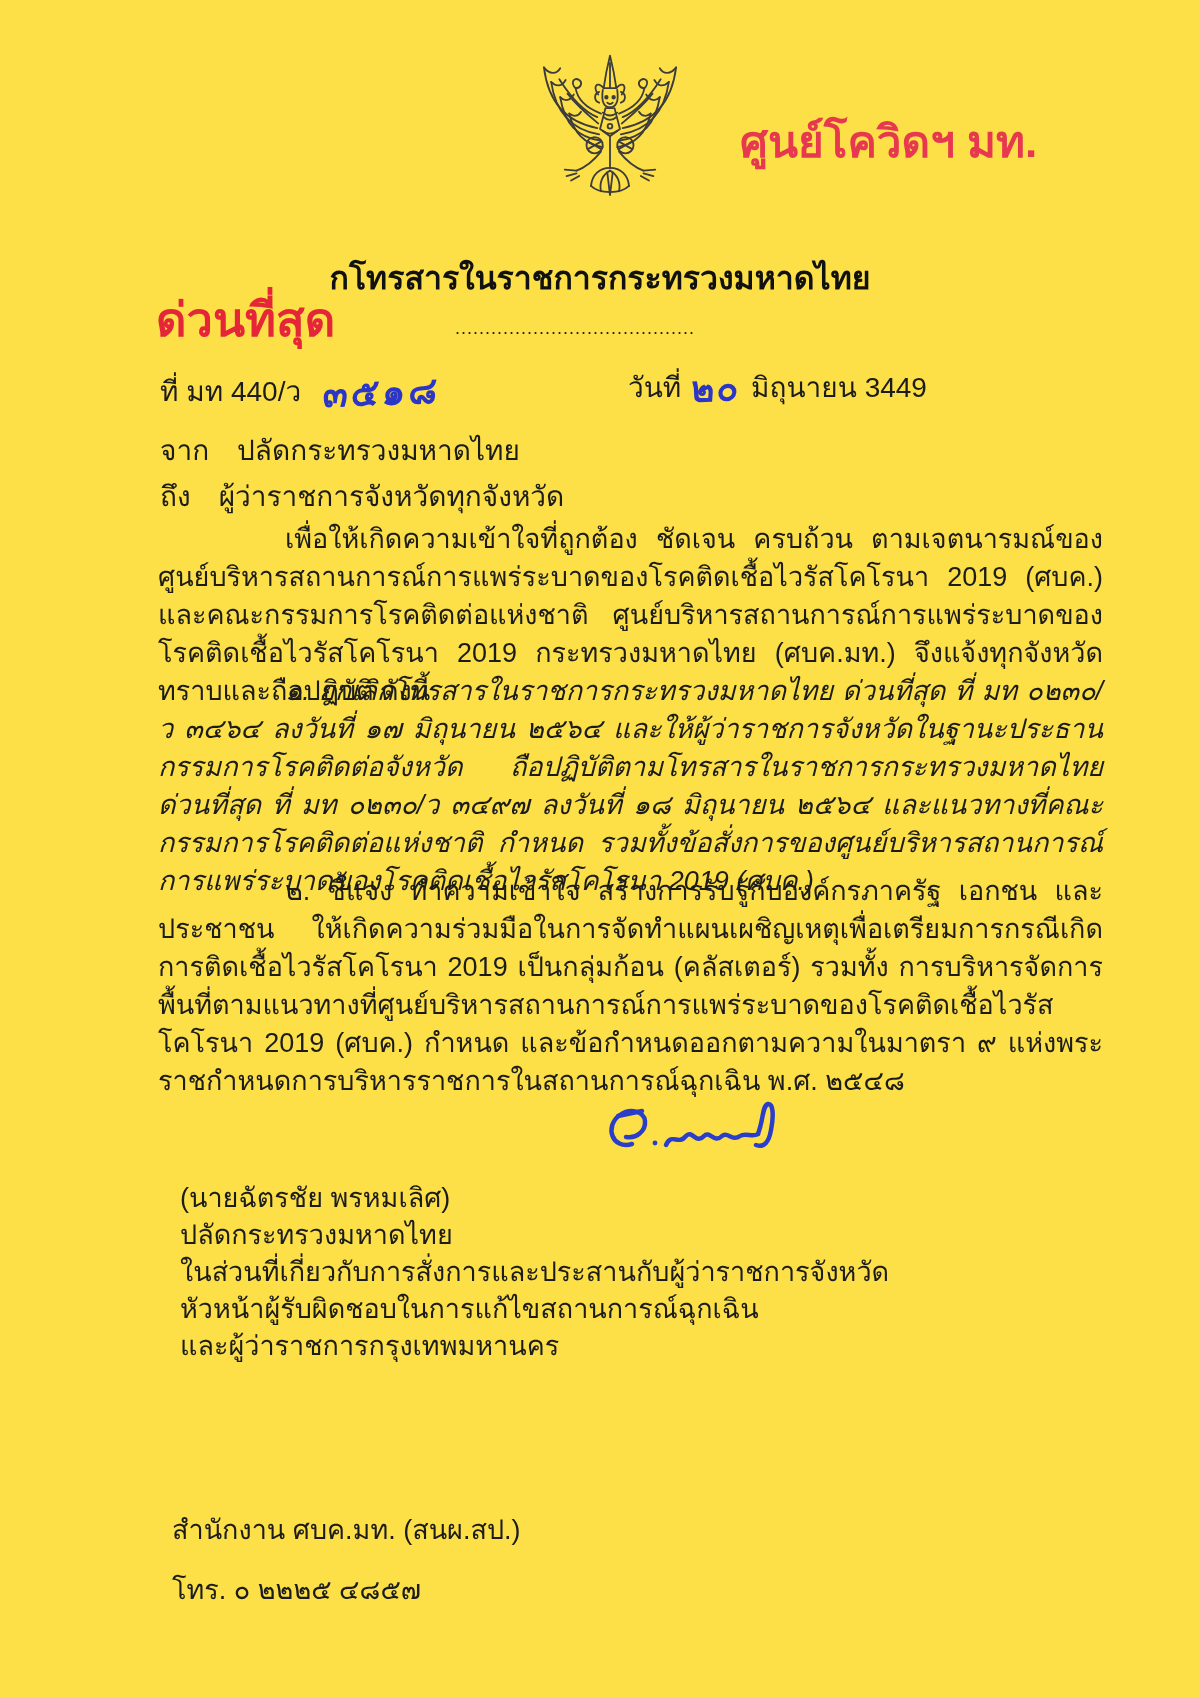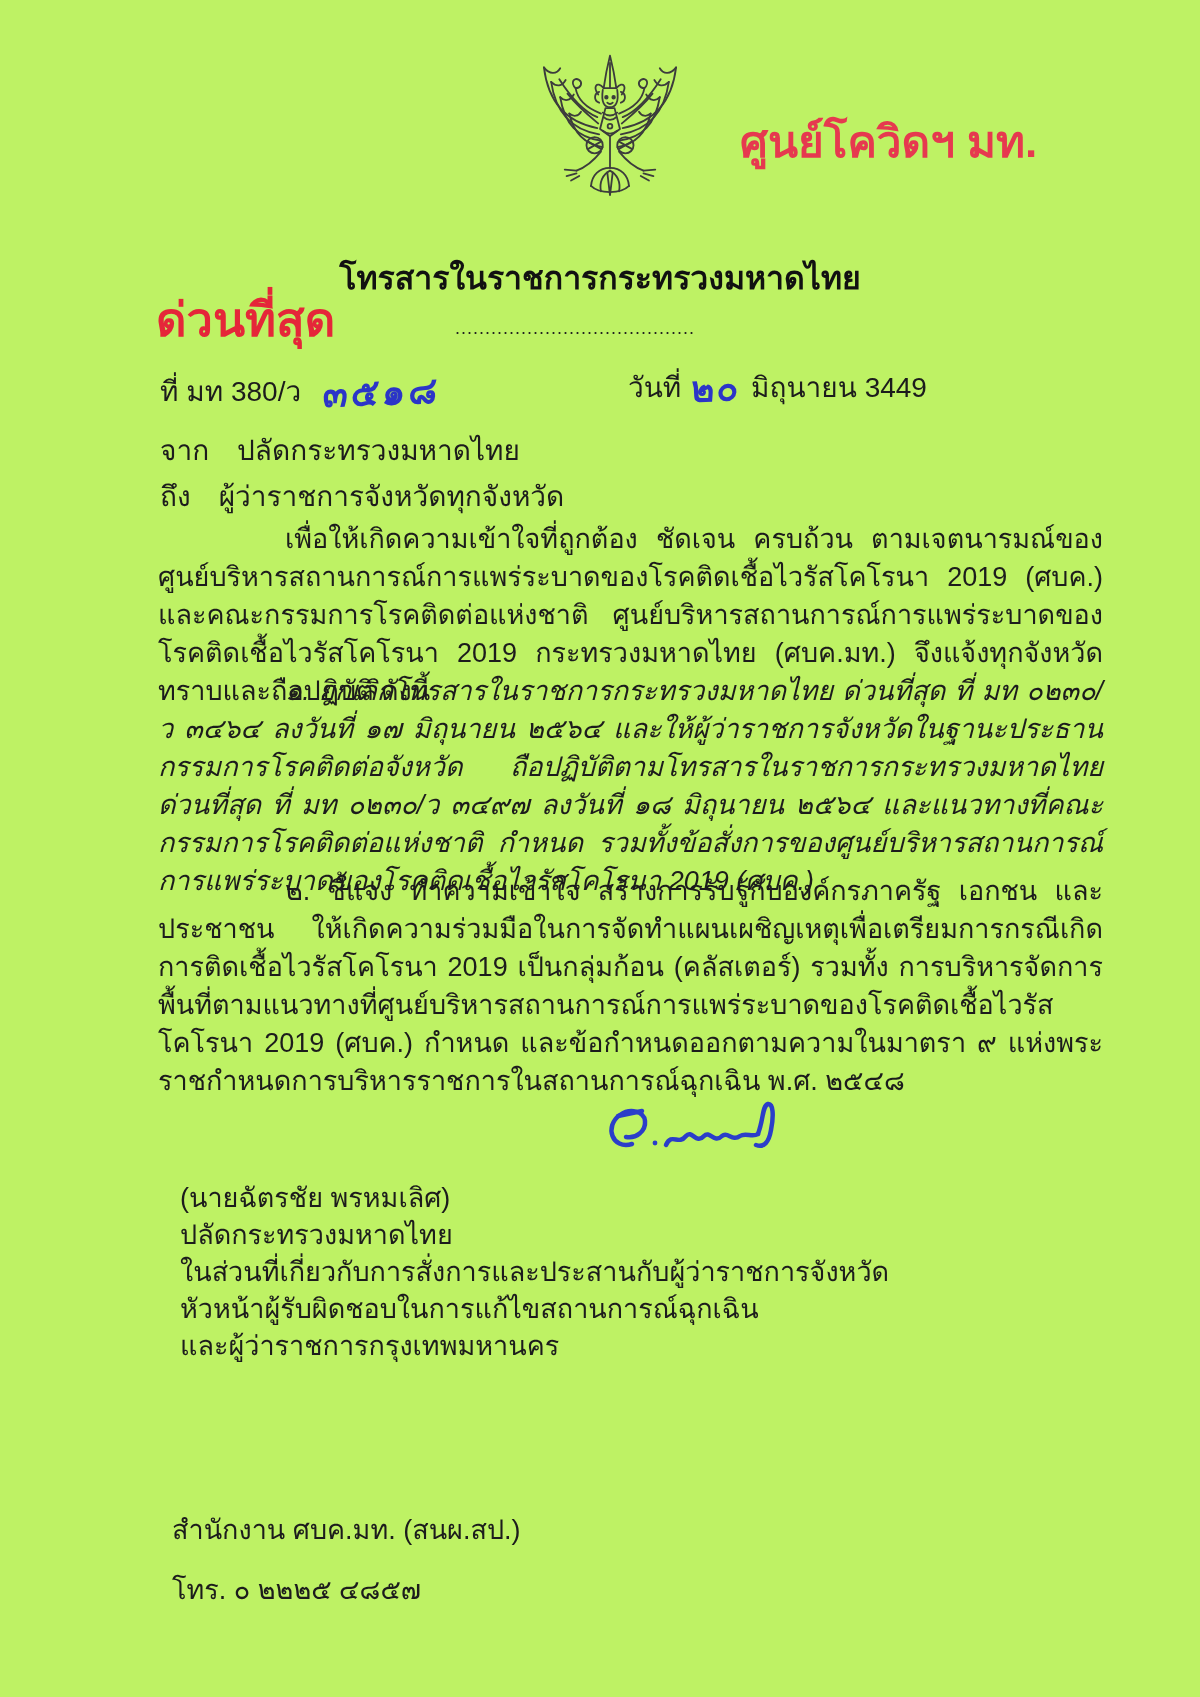--- a/index.html
+++ b/index.html
@@ -1,20 +1,20 @@
 <!DOCTYPE html>
 <html><head>
 <meta charset="utf-8">
 <style>
   html,body{margin:0;padding:0;background:#e9e9e9;}
   .page{
     position:relative;
     width:1200px;height:1697px;
     margin:0 auto;
-    background:#bef264;
+    background:#fde047;
     font-family:"Liberation Sans", sans-serif;
     color:#1c1c1c;
     overflow:hidden;
   }
   .abs{position:absolute;}
   
   .garuda{left:518px;top:52px;width:184px;height:172px;}
   .stamp{
     left:740px;top:106px;width:330px;
     font-size:44px;font-weight:bold;color:#e6394f;
@@ -149,28 +149,28 @@
       <path d="M100 128 C112 128 120 136 121 148"></path>
       <path d="M100 131 C92 135 88 144 90 154"></path>
       <path d="M100 131 C108 135 112 144 110 154"></path>
       <path d="M97 133 L100 158 L103 133"></path>
       <path d="M79 148 C88 157 112 157 121 148"></path>
     </g>
   </svg>
 
   <div class="abs stamp">ศูนย์โควิดฯ มท.</div>
 
-  <div class="abs doc-title">โทรสารในราชการกระทรวงมหาดไทย</div>
+  <div class="abs doc-title">กโทรสารในราชการกระทรวงมหาดไทย</div>
 
   <div class="abs urgency">ด่วนที่สุด</div>
 
   <div class="abs dots">........................................</div>
 
   <div class="abs ref-row">
-    <span>ที่ มท 380/ว</span><span class="handwritten ref-hand">๓๕๑๘</span>
+    <span>ที่ มท 440/ว</span><span class="handwritten ref-hand">๓๕๑๘</span>
   </div>
 
   <div class="abs date-row">
     <span>วันที่</span><span class="handwritten date-hand">๒๐</span><span>มิถุนายน  3449</span>
   </div>
 
   <div class="abs from-row">
     <span class="meta-label">จาก</span><span>ปลัดกระทรวงมหาดไทย</span>
   </div>
 

